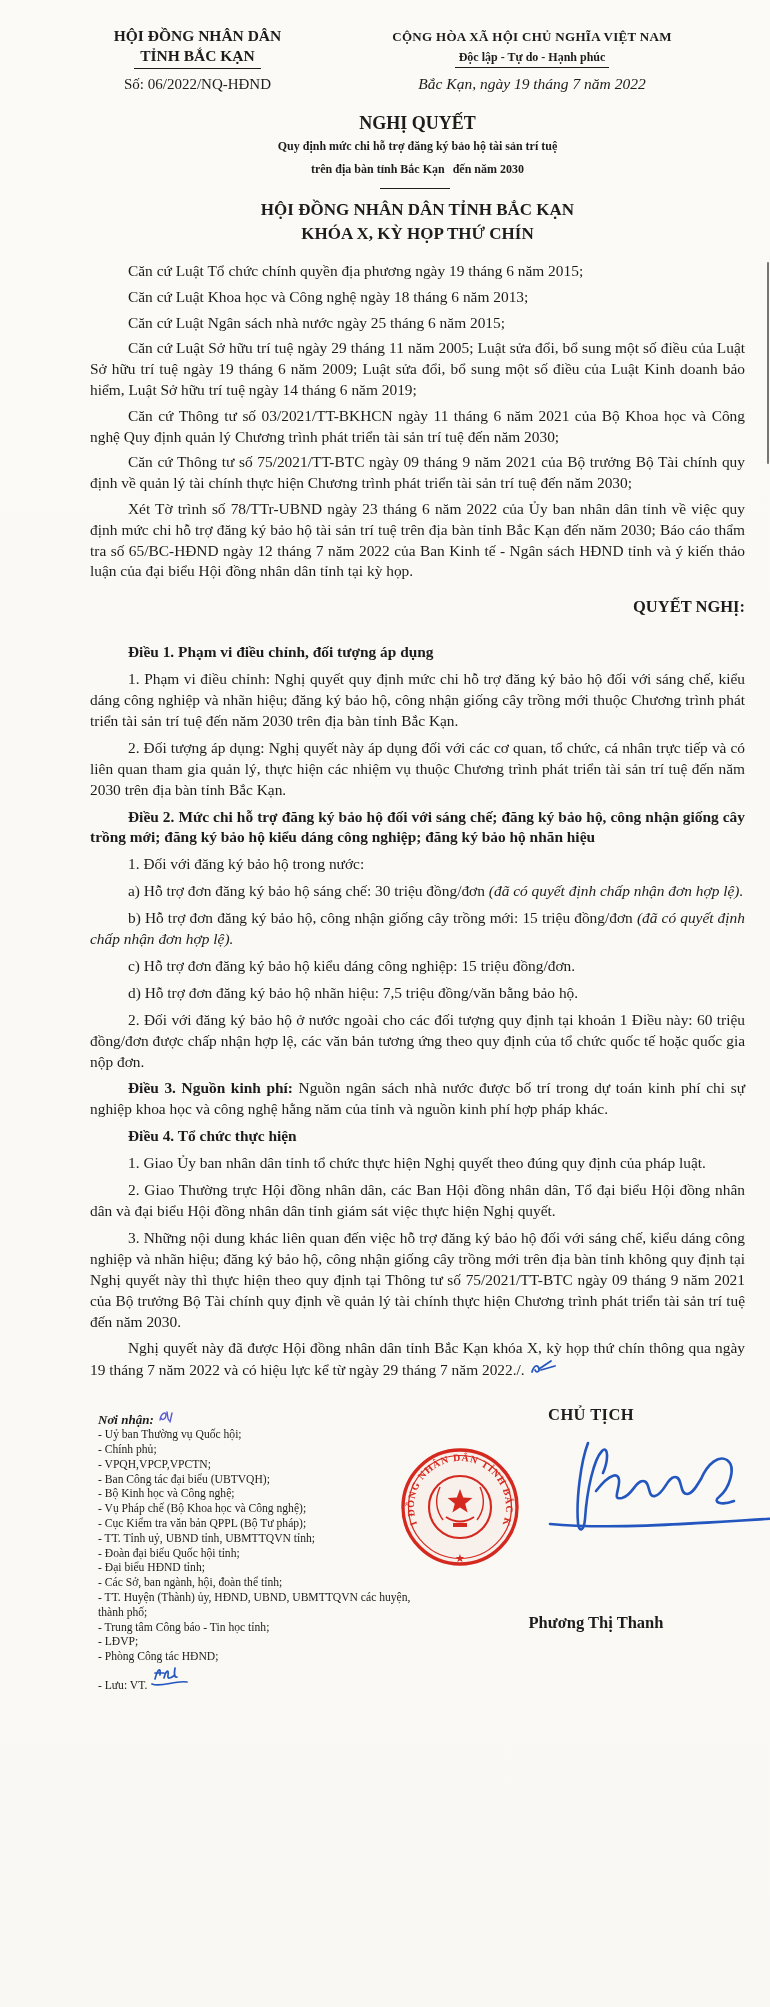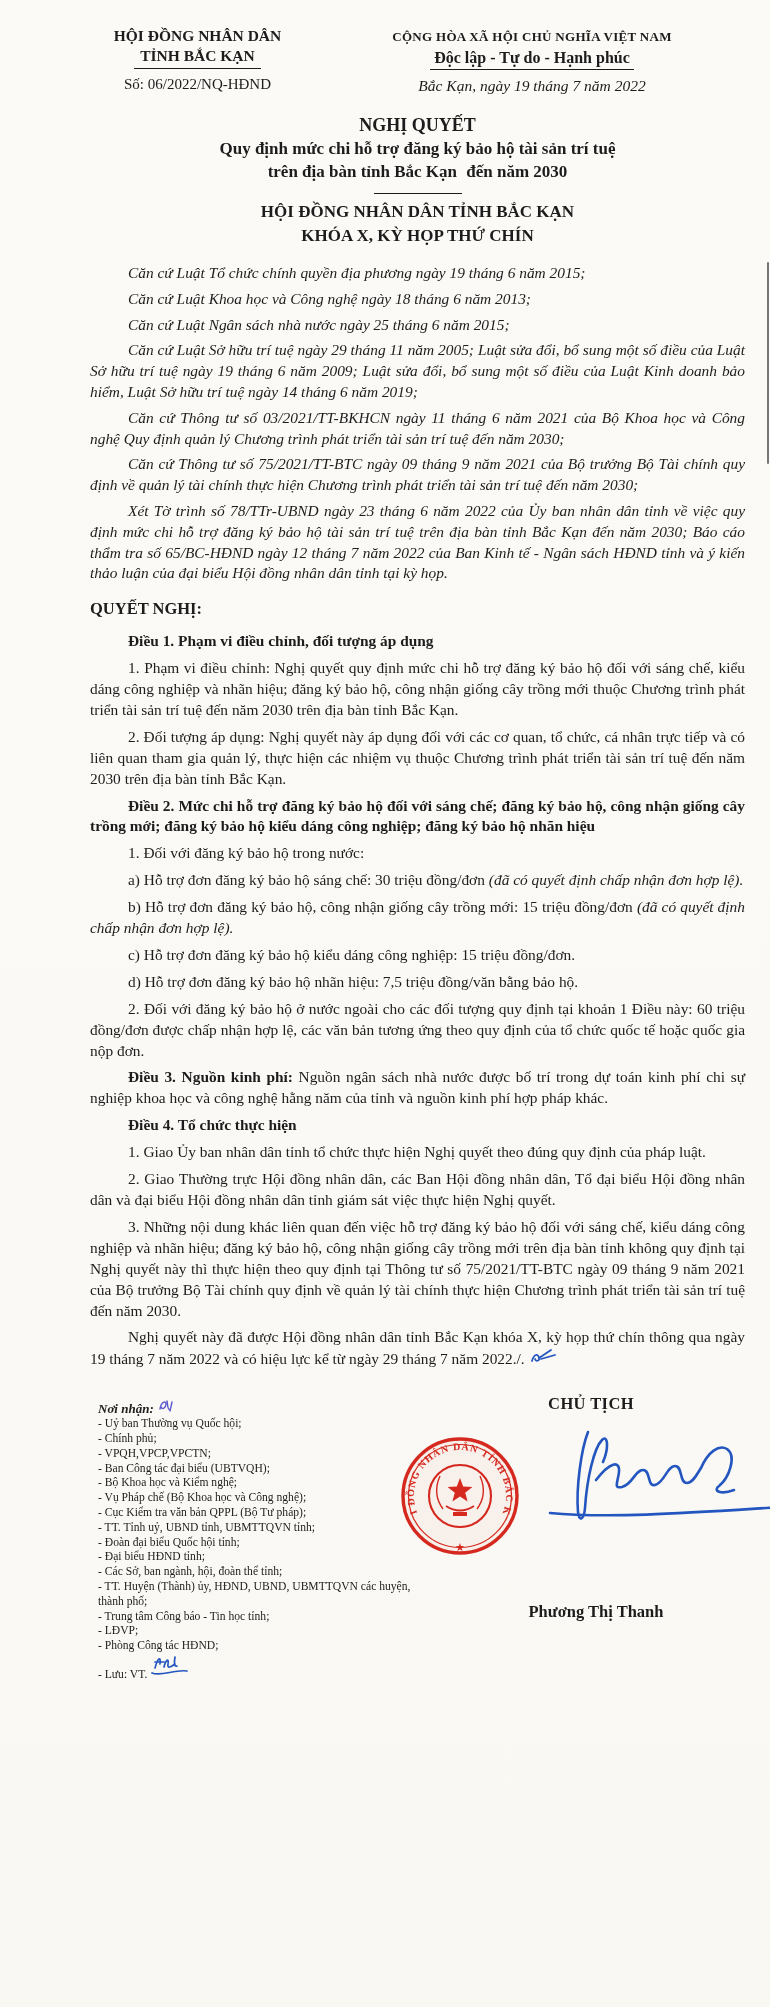--- a/index.html
+++ b/index.html
@@ -16,33 +16,33 @@
     padding:26px 25px 0 90px;
   }
   
   .hdr{display:flex;align-items:flex-start;}
   .hdr-left{width:215px;text-align:center;flex:none;}
   .hdr-left .l1{font-weight:bold;font-size:15.5px;line-height:20px;}
   .hdr-left .l2{font-weight:bold;font-size:15.5px;line-height:20px;display:inline-block;border-bottom:1.6px solid #1c1c1c;padding:0 6px 2px;}
   .hdr-left .num{font-size:15px;margin-top:7px;}
   .hdr-right{flex:1;text-align:center;margin-left:14px;}
   .hdr-right .n1{font-weight:bold;font-size:13px;line-height:21px;letter-spacing:.3px;}
-  .hdr-right .n2{font-weight:bold;font-size:16px;display:inline-block;border-bottom:1.7px solid #1c1c1c;padding:0 4px 2px;margin-top:2px;}
+  .hdr-right .n2{font-weight:bold;font-size:12px;display:inline-block;border-bottom:1.7px solid #1c1c1c;padding:0 4px 2px;margin-top:2px;}
   .hdr-right .date{font-style:italic;font-size:15.5px;margin-top:7px;}
   
   .title{text-align:center;margin-top:18px;}
   .title .t1{font-weight:bold;font-size:18px;line-height:24px;}
-  .title .t2{font-weight:bold;font-size:17px;line-height:23px;}
+  .title .t2{font-weight:bold;font-size:12px;line-height:23px;}
   .u2{border-bottom:1.7px solid #1c1c1c;padding:0 5px 12px 20px;margin-left:-20px;}
   .authority{text-align:center;margin-top:17px;}
   .authority div{font-weight:bold;font-size:17px;line-height:24px;}
   
   .preamble-wrap{margin-top:15px;}
-  .pre-p{font-style:italic;font-size:15.4px;line-height:20.8px;text-align:justify;text-indent:38px;margin:0 0 5px;}
-  .qn{text-align:left;font-weight:bold;font-size:16.5px;margin:15px 0 12px;}
+  .pre-p{font-size:15.4px;line-height:20.8px;text-align:justify;text-indent:38px;margin:0 0 5px;}
+  .qn{text-align:right;font-weight:bold;font-size:16.5px;margin:15px 0 25px;}
   .para{font-size:15.4px;line-height:20.9px;text-align:justify;text-indent:38px;margin:0 0 6px;}
   .h-art{font-weight:bold;}
   .note{font-style:italic;}
   .closing{margin-top:4px;}
   
   .footer{position:relative;margin-top:24px;height:300px;}
   .noi-nhan{position:absolute;left:8px;top:4px;width:330px;}
   .nn-label{font-weight:bold;font-style:italic;font-size:13px;line-height:17px;}
   .nn-list div{font-size:11.6px;line-height:14.8px;}
   .nn-last{font-size:11.6px;line-height:14.8px;white-space:nowrap;}
@@ -122,21 +122,21 @@
 
     <div class="noi-nhan">
       <div class="nn-label"><span>Nơi nhận:</span><svg class="ink" width="20" height="15" viewBox="0 0 20 15">
             <path d="M2,11 C3,4 8,2 8,6 C8,10 4,12 3,9 M9,3 C10,7 9,11 12,12 M14,4 L12,13" fill="none" stroke="#5a5ad0" stroke-width="1.4" stroke-linecap="round"></path>
           </svg></div>
       <div class="nn-list">
           <div>- Uỷ ban Thường vụ Quốc hội;</div>
           <div>- Chính phủ;</div>
           <div>- VPQH,VPCP,VPCTN;</div>
           <div>- Ban Công tác đại biểu (UBTVQH);</div>
-          <div>- Bộ Khoa học và Kiểm nghệ;</div>
+          <div>- Bộ Kinh học và Công nghệ;</div>
           <div>- Vụ Pháp chế (Bộ Khoa học và Công nghệ);</div>
           <div>- Cục Kiểm tra văn bản QPPL (Bộ Tư pháp);</div>
           <div>- TT. Tỉnh uỷ, UBND tỉnh, UBMTTQVN tỉnh;</div>
           <div>- Đoàn đại biểu Quốc hội tỉnh;</div>
           <div>- Đại biểu HĐND tỉnh;</div>
           <div>- Các Sở, ban ngành, hội, đoàn thể tỉnh;</div>
           <div>- TT. Huyện (Thành) ủy, HĐND, UBND, UBMTTQVN các huyện, thành phố;</div>
           <div>- Trung tâm Công báo - Tin học tỉnh;</div>
           <div>- LĐVP;</div>
           <div>- Phòng Công tác HĐND;</div>

